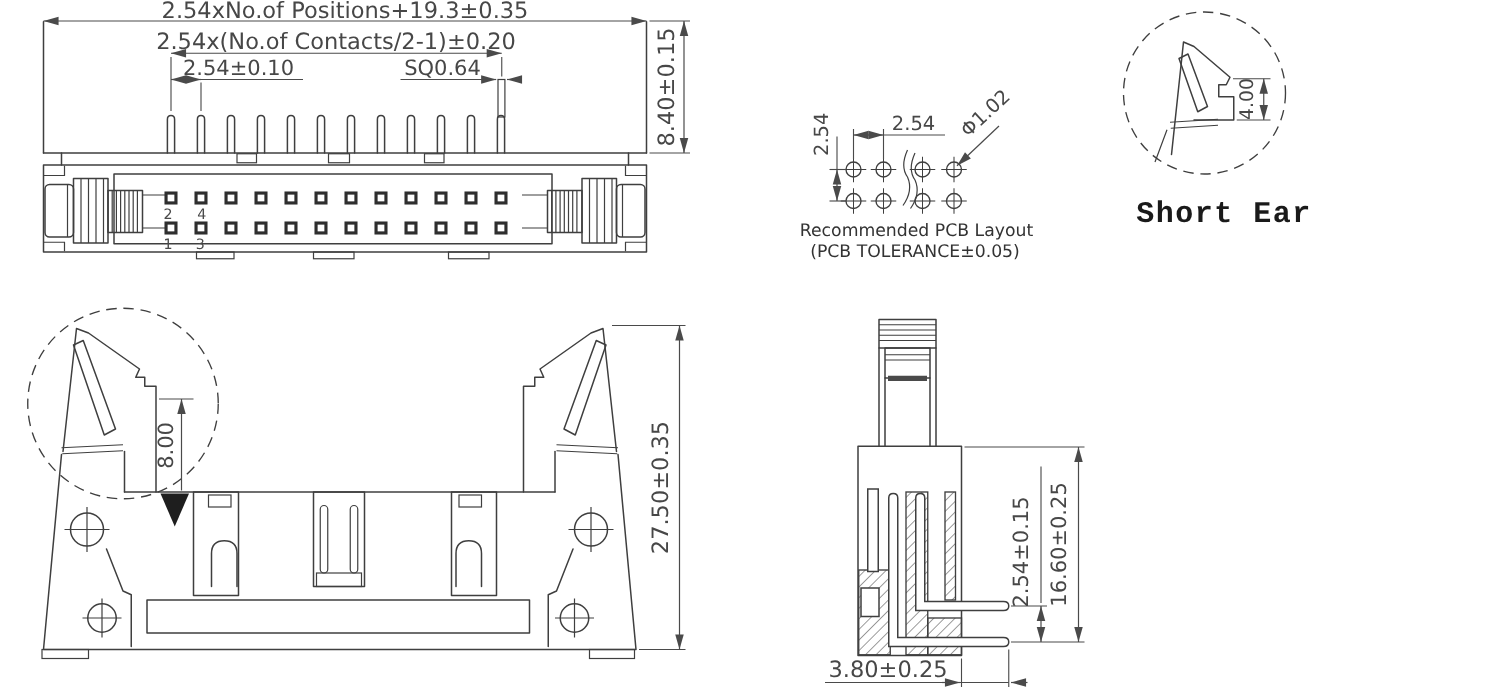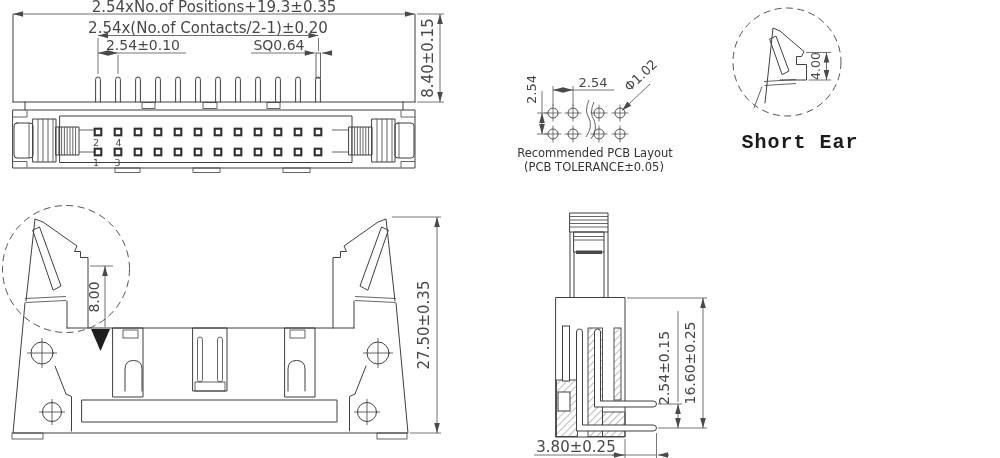--- a/index.html
+++ b/index.html
@@ -1,16 +1,16 @@
 <!DOCTYPE html>
 <html><head>
 <meta charset="utf-8">
 <style>
   html,body{margin:0;padding:0;background:#fff;}
-  .stage{width:872px;height:458px;position:relative;background:#fff;overflow:hidden;}
+  .stage{width:872px;height:458px;position:relative;background:#fff;overflow:hidden;margin-left:16px;}
   svg{display:block;}
   .geo{stroke:#3f3f3f;stroke-width:1;fill:none;stroke-linecap:round;stroke-linejoin:round;}
   .geoT{stroke:#3f3f3f;stroke-width:0.8;fill:none;}
   .geoF{stroke:#3f3f3f;stroke-width:1;fill:#fff;}
   .ext{stroke:#4a4a4a;stroke-width:0.75;fill:none;}
   .dim{stroke:#4a4a4a;stroke-width:0.8;fill:none;marker-start:url(#arr);marker-end:url(#arr);}
   .dimE{stroke:#4a4a4a;stroke-width:0.8;fill:none;marker-end:url(#arr);}
   .dimS{stroke:#4a4a4a;stroke-width:0.8;fill:none;marker-start:url(#arr);}
   .hatch{fill:url(#hatchP);stroke:#3f3f3f;stroke-width:0.9;}
   .dash{stroke:#3f3f3f;stroke-width:0.9;fill:none;stroke-dasharray:7 4.5;}

